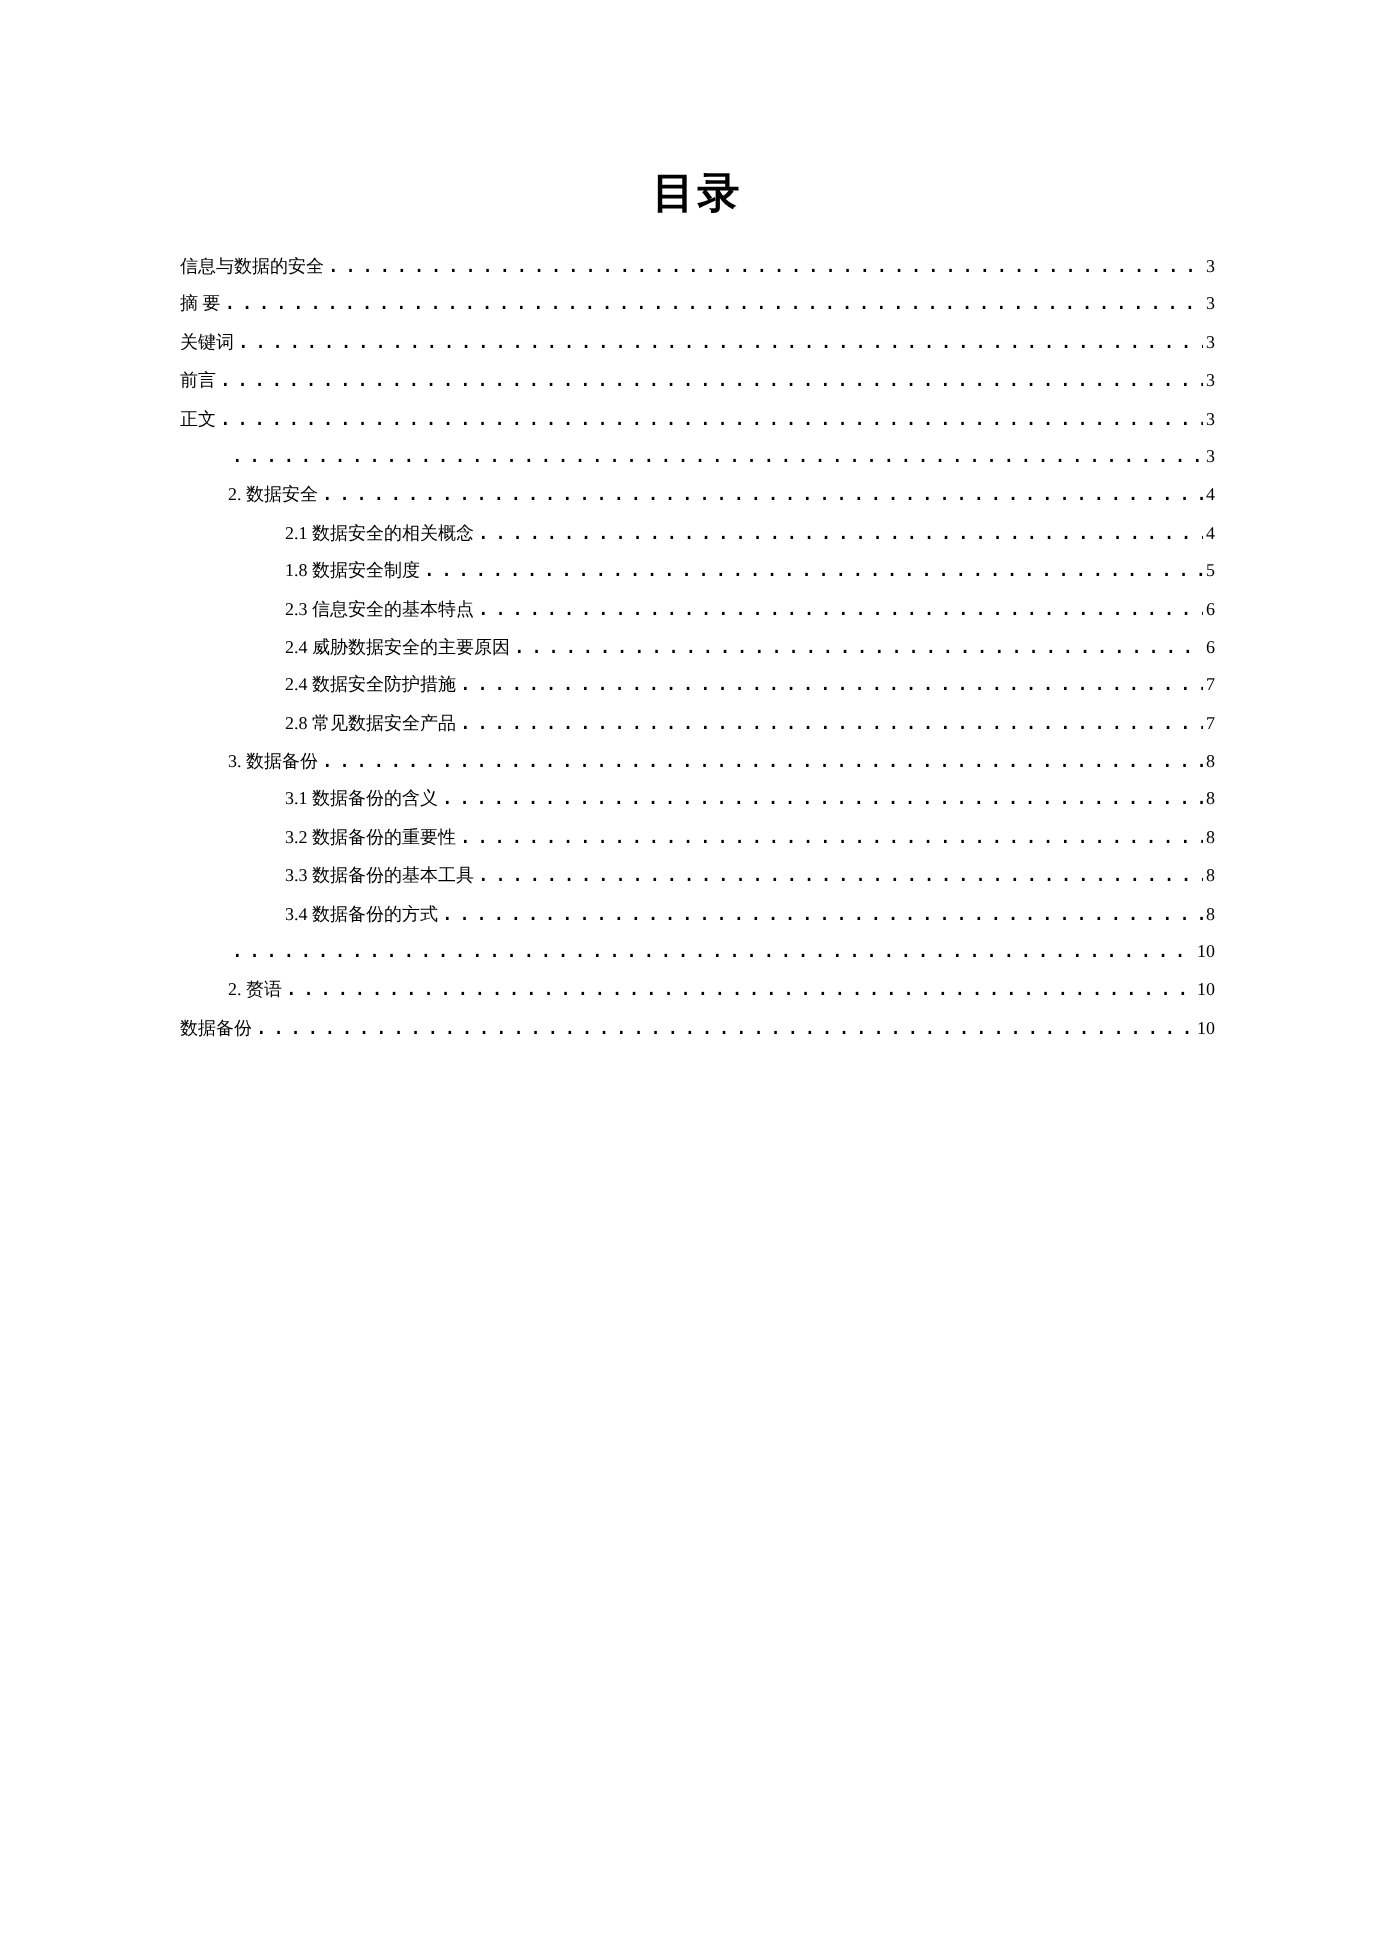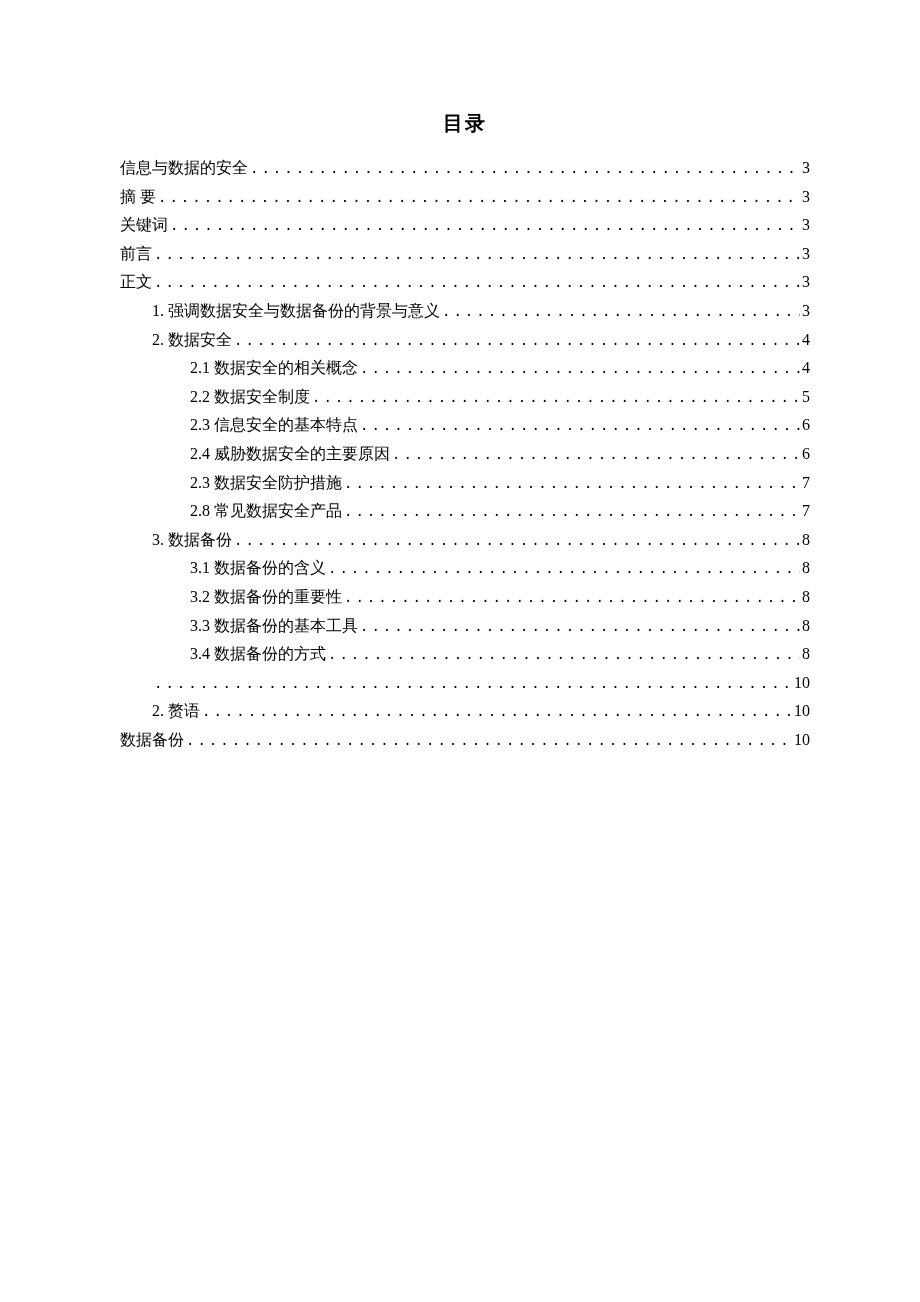--- a/index.html
+++ b/index.html
@@ -10,28 +10,28 @@
     body {
       background: #ffffff;
       width: 920px;
       height: 1302px;
       font-family: "SimSun", "宋体", serif;
       color: #000000;
       padding: 110px 110px 0 120px;
     }
     .toc-title {
       text-align: center;
-      font-size: 20px;
+      font-size: 28px;
       font-weight: bold;
       font-family: "SimHei", "黑体", sans-serif;
       margin-bottom: 18px;
       letter-spacing: 2px;
     }
     .toc-list {
-      font-size: 16px;
+      font-size: 12px;
       line-height: 1.6;
     }
     .toc-entry {
       display: flex;
       align-items: baseline;
       white-space: nowrap;
       margin-bottom: 3px;
     }
     .toc-entry.level-0 {
       padding-left: 0;
@@ -87,51 +87,50 @@
     <span class="entry-text">前言</span>
     <span class="entry-dots"></span>
     <span class="entry-page">3</span>
   </div>
   <div class="toc-entry level-0">
     <span class="entry-text">正文</span>
     <span class="entry-dots"></span>
     <span class="entry-page">3</span>
   </div>
   <div class="toc-entry level-1">
-    <span class="entry-text">1. 强调数据安全与数据备份的背景与意义</span>
     <span class="entry-dots"></span>
     <span class="entry-page">3</span>
   </div>
   <div class="toc-entry level-1">
     <span class="entry-text">2. 数据安全</span>
     <span class="entry-dots"></span>
     <span class="entry-page">4</span>
   </div>
   <div class="toc-entry level-2">
     <span class="entry-text">2.1 数据安全的相关概念</span>
     <span class="entry-dots"></span>
     <span class="entry-page">4</span>
   </div>
   <div class="toc-entry level-2">
-    <span class="entry-text">2.2 数据安全制度</span>
+    <span class="entry-text">1.8 数据安全制度</span>
     <span class="entry-dots"></span>
     <span class="entry-page">5</span>
   </div>
   <div class="toc-entry level-2">
     <span class="entry-text">2.3 信息安全的基本特点</span>
     <span class="entry-dots"></span>
     <span class="entry-page">6</span>
   </div>
   <div class="toc-entry level-2">
     <span class="entry-text">2.4 威胁数据安全的主要原因</span>
     <span class="entry-dots"></span>
     <span class="entry-page">6</span>
   </div>
   <div class="toc-entry level-2">
-    <span class="entry-text">2.3 数据安全防护措施</span>
+    <span class="entry-text">2.4 数据安全防护措施</span>
     <span class="entry-dots"></span>
     <span class="entry-page">7</span>
   </div>
   <div class="toc-entry level-2">
     <span class="entry-text">2.8 常见数据安全产品</span>
     <span class="entry-dots"></span>
     <span class="entry-page">7</span>
   </div>
   <div class="toc-entry level-1">
     <span class="entry-text">3.  数据备份</span>

